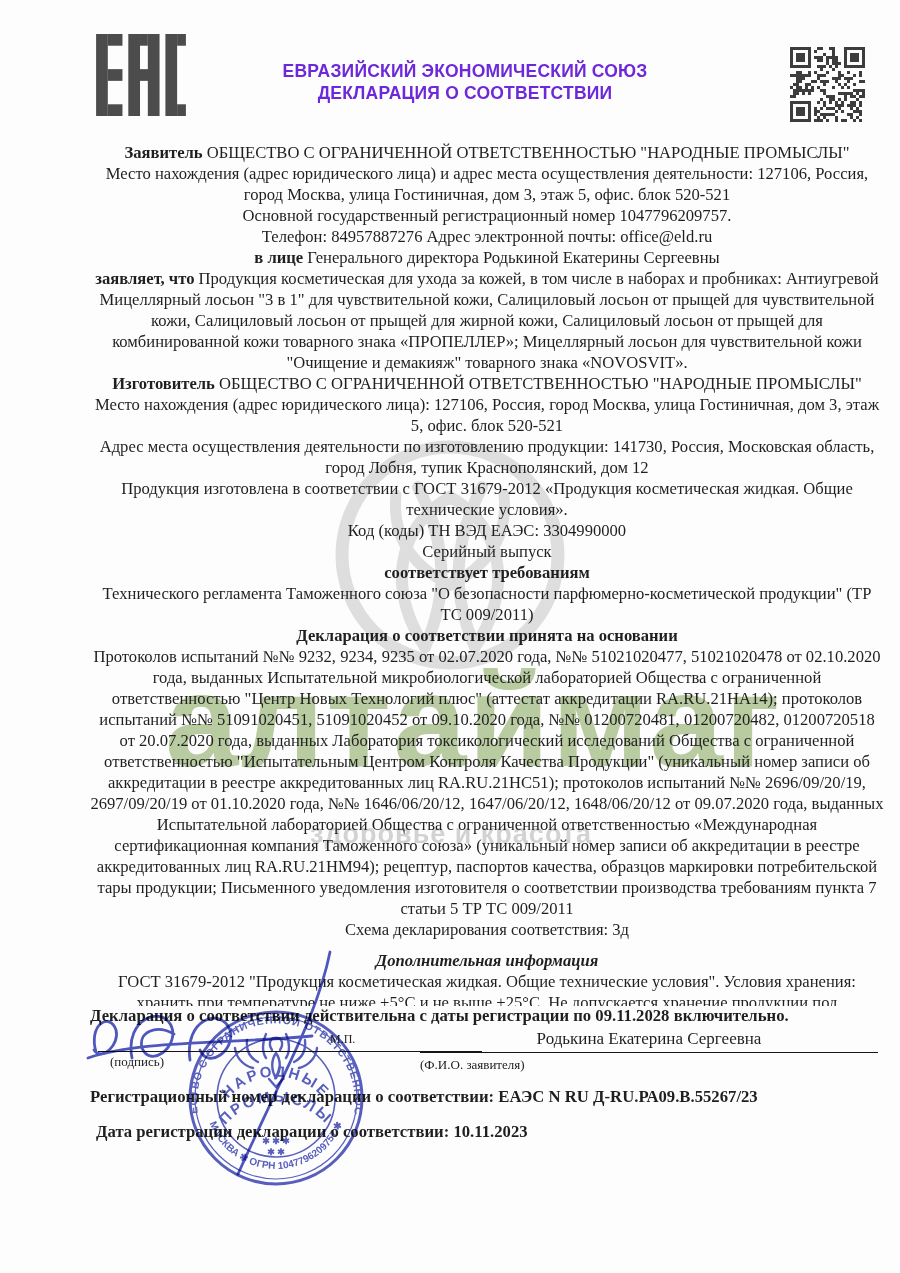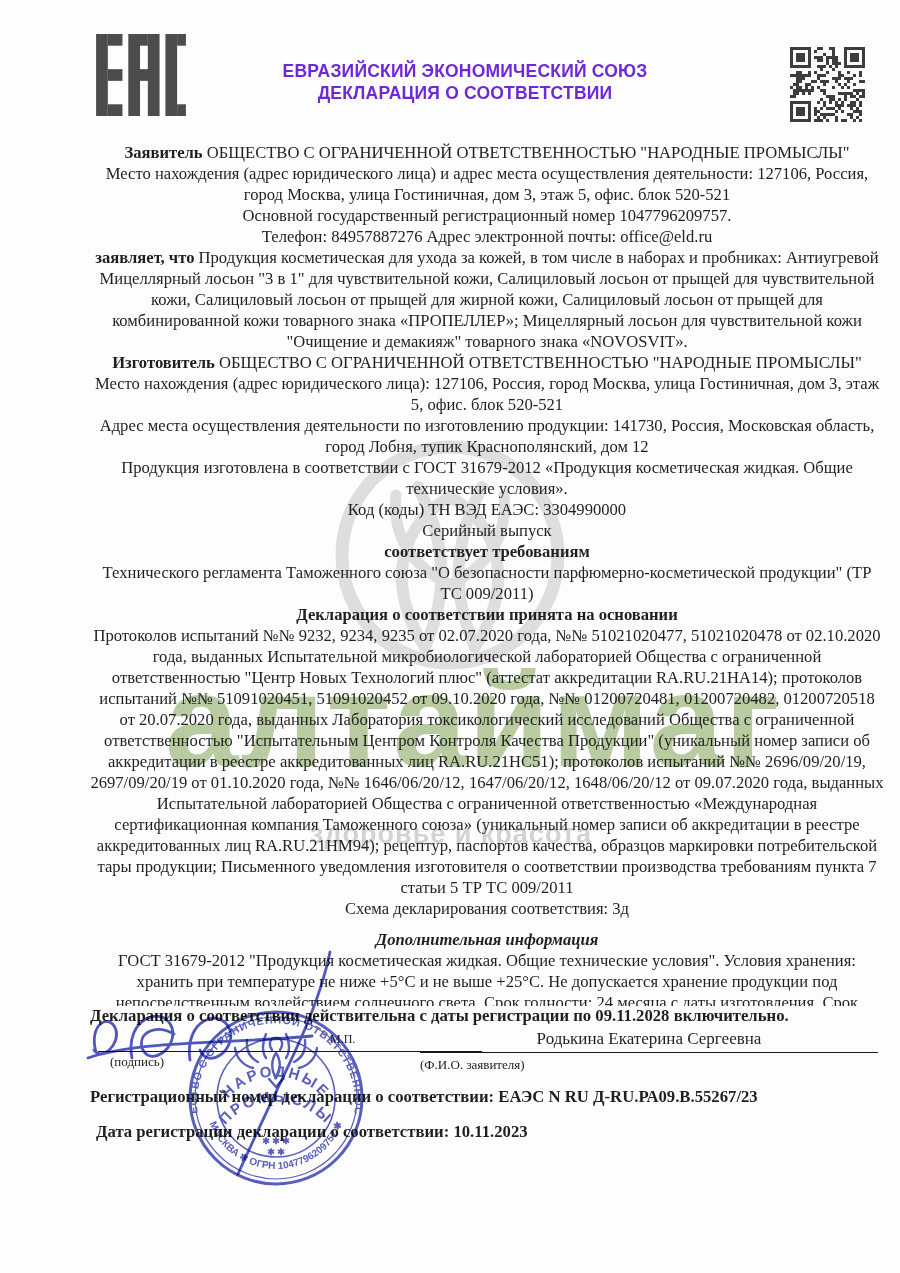--- a/index.html
+++ b/index.html
@@ -274,20 +274,21 @@
         <rect fill="#fdfdfd" x="3" y="57" width="15" height="15"></rect>
         <rect x="6" y="60" width="9" height="9"></rect>
       </g>
     </svg>
 
   <div class="doc-body">
       <p><b>Заявитель </b><span>ОБЩЕСТВО С ОГРАНИЧЕННОЙ ОТВЕТСТВЕННОСТЬЮ "НАРОДНЫЕ ПРОМЫСЛЫ"</span></p>
       <p><span>Место нахождения (адрес юридического лица) и адрес места осуществления деятельности: 127106, Россия, город Москва, улица Гостиничная, дом 3, этаж 5, офис. блок 520-521</span></p>
       <p><span>Основной государственный регистрационный номер 1047796209757.</span></p>
       <p><span>Телефон: 84957887276 Адрес электронной почты: office@eld.ru</span></p>
+      <p><b>в лице </b><span>Генерального директора Родькиной Екатерины Сергеевны</span></p>
       <p><b>заявляет, что </b><span>Продукция косметическая для ухода за кожей, в том числе в наборах и пробниках: Антиугревой Мицеллярный лосьон "3 в 1" для чувствительной кожи, Салициловый лосьон от прыщей для чувствительной кожи, Салициловый лосьон от прыщей для жирной кожи, Салициловый лосьон от прыщей для комбинированной кожи товарного знака «ПРОПЕЛЛЕР»; Мицеллярный лосьон для чувствительной кожи "Очищение и демакияж" товарного знака «NOVOSVIT».</span></p>
       <p><b>Изготовитель </b><span>ОБЩЕСТВО С ОГРАНИЧЕННОЙ ОТВЕТСТВЕННОСТЬЮ "НАРОДНЫЕ ПРОМЫСЛЫ"</span></p>
       <p><span>Место нахождения (адрес юридического лица): 127106, Россия, город Москва, улица Гостиничная, дом 3, этаж 5, офис. блок 520-521</span></p>
       <p><span>Адрес места осуществления деятельности по изготовлению продукции: 141730, Россия, Московская область, город Лобня, тупик Краснополянский, дом 12</span></p>
       <p><span>Продукция изготовлена в соответствии с ГОСТ 31679-2012 «Продукция косметическая жидкая. Общие технические условия».</span></p>
       <p><span>Код (коды) ТН ВЭД ЕАЭС: 3304990000</span></p>
       <p><span>Серийный выпуск</span></p>
       <p><b>соответствует требованиям</b></p>
       <p><span>Технического регламента Таможенного союза "О безопасности парфюмерно-косметической продукции" (ТР ТС 009/2011)</span></p>
       <p><b>Декларация о соответствии принята на основании</b></p>

